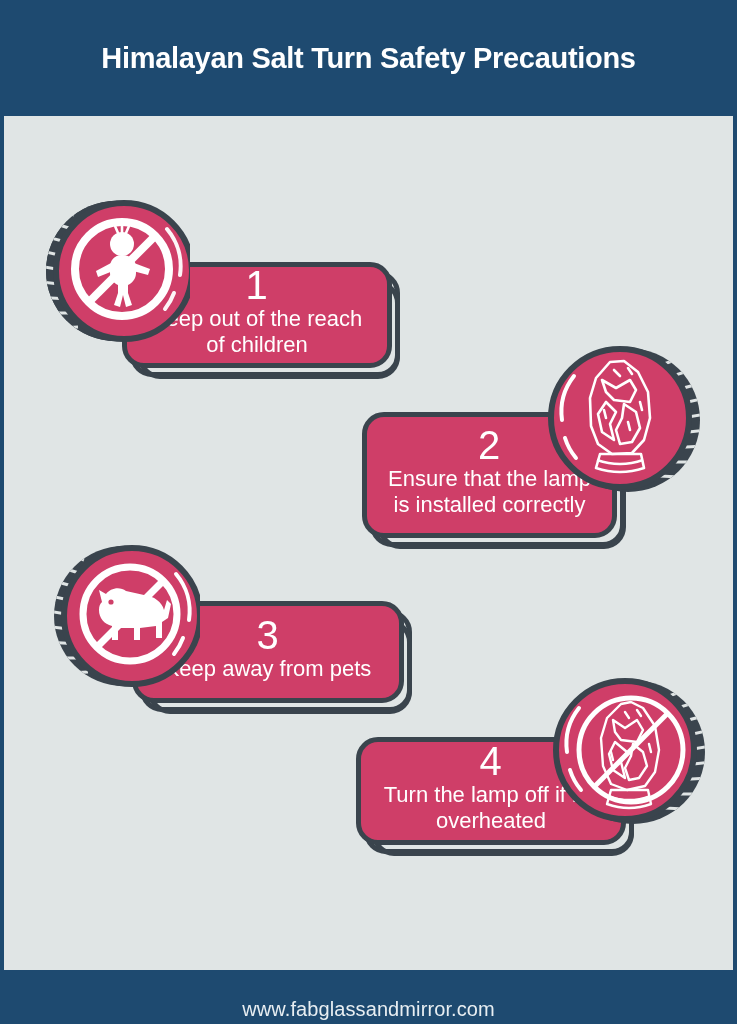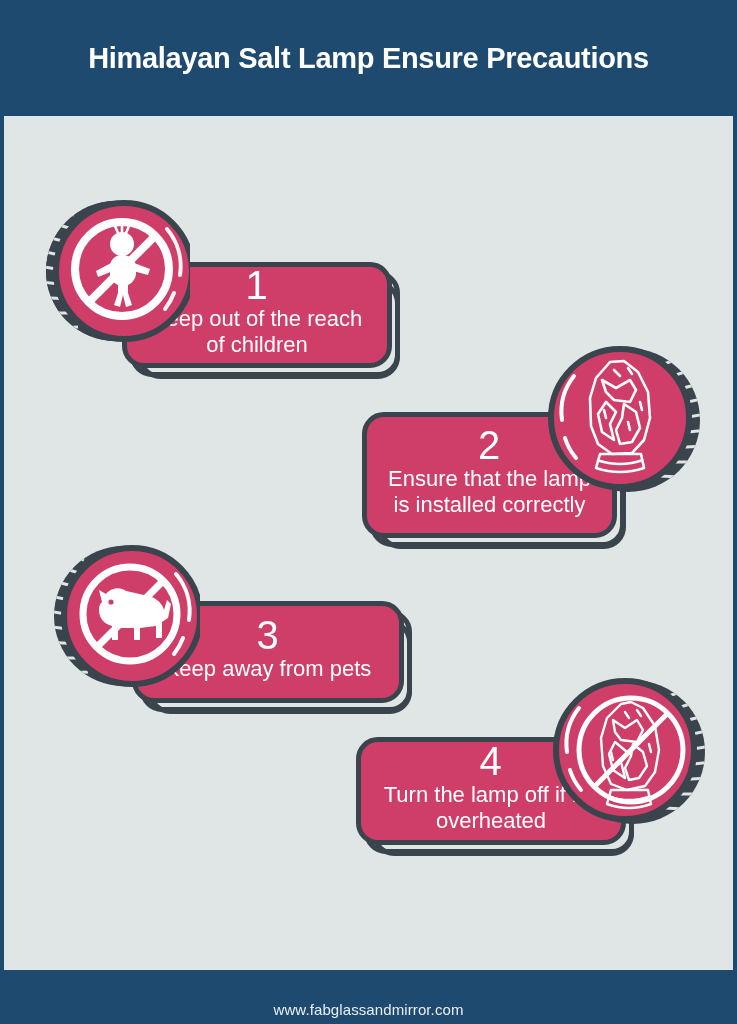--- a/index.html
+++ b/index.html
@@ -45,21 +45,21 @@
     left: -4px; bottom: 0;
     width: 737px;
     height: 54px;
     background: #1e4a70;
     display: flex;
     align-items: center;
     justify-content: center;
   }
   #footer-text {
     color: #e8eef2;
-    font-size: 15px;
+    font-size: 20px;
     letter-spacing: 0.1px;
     margin-top: 24px;
   }
   
   .step {
     position: absolute;
   }
   .card-wrap {
     position: absolute;
   }
@@ -107,21 +107,21 @@
     height: 156px;
   }
   .badge svg { display: block; }
 </style>
 </head>
 <body>
 
 <div id="poster">
 
   <div id="header-bar">
-    <div id="header-title">Himalayan Salt Lamp Ensure Precautions</div>
+    <div id="header-title">Himalayan Salt Turn Safety Precautions</div>
   </div>
 
   <div class="step" style="left:0; top:0;">
 
     <div class="card-wrap" style="left:118px; top:262px; width:270px; height:106px;">
       <div class="card-sketch s1" style="width:270px; height:106px;"></div>
       <div class="card-sketch s2" style="width:262px; height:98px;"></div>
       <div class="card" style="width:270px; height:106px;">
         <div class="card-number">1</div>
         <div class="card-text">Keep out of the reach of children</div>

